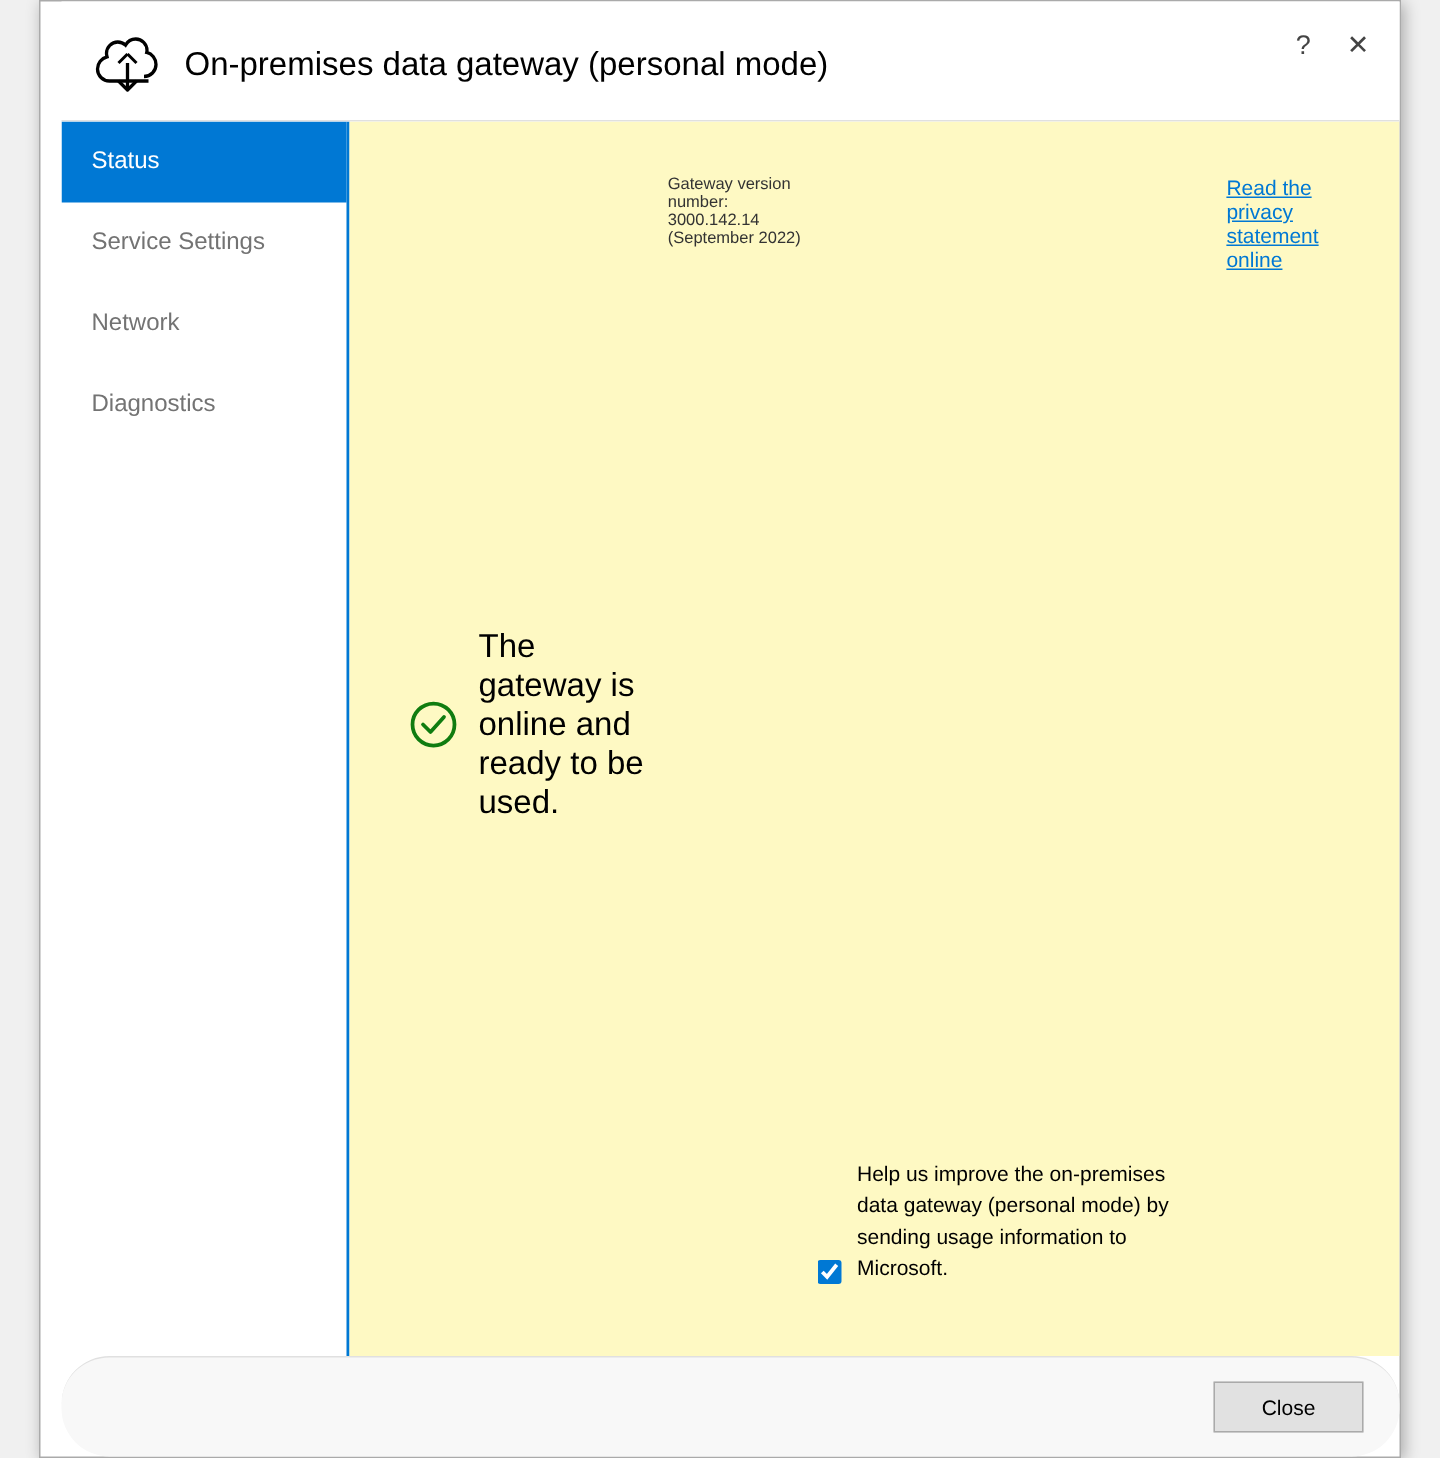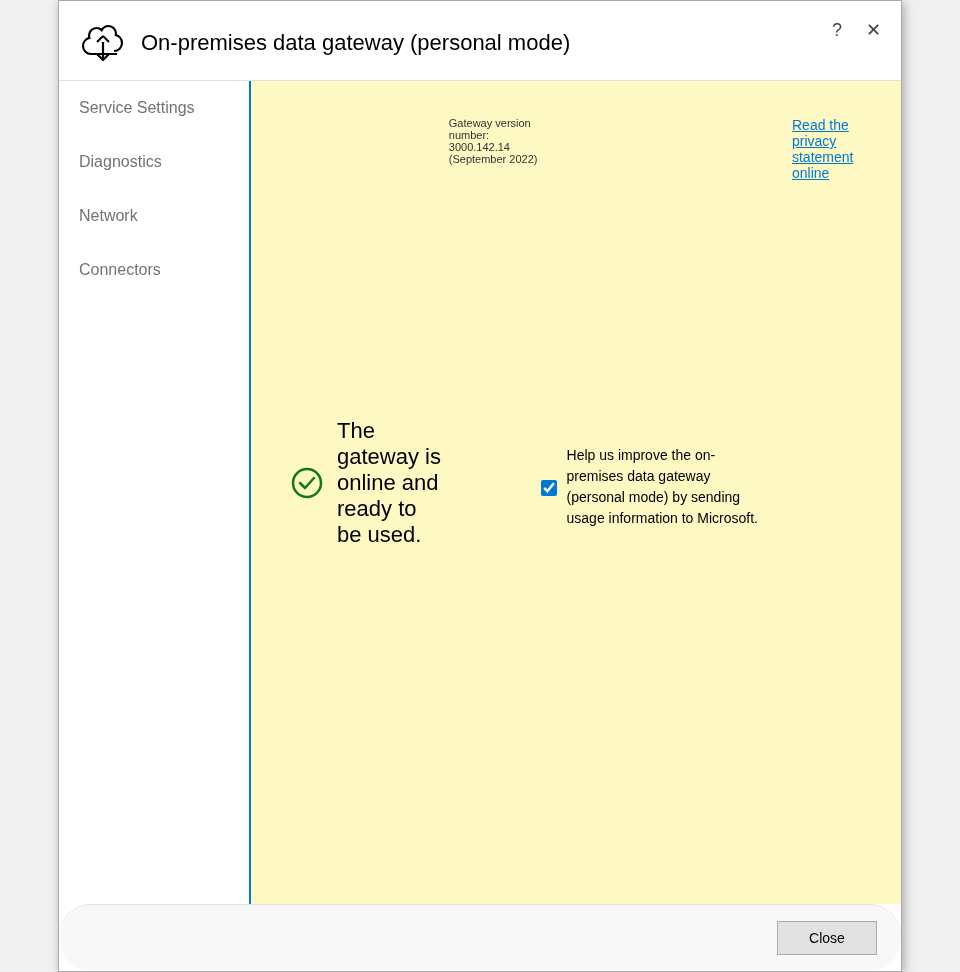--- a/index.html
+++ b/index.html
@@ -11,28 +11,29 @@
     body {
       font-family: 'Segoe UI', Tahoma, Geneva, Verdana, sans-serif;
       background: #f0f0f0;
       display: flex;
       justify-content: center;
       align-items: center;
       min-height: 100vh;
     }
 
     .window {
-      width: 844px;
+      width: 908px;
       height: 972px;
       background: #ffffff;
       border: 1px solid #aaaaaa;
       box-shadow: 2px 2px 10px rgba(0,0,0,0.3);
       display: flex;
       flex-direction: column;
       position: relative;
+      padding-left: 14px;
     }
 
     .title-bar {
       display: flex;
       align-items: center;
       padding: 16px 16px 12px 20px;
       background: #ffffff;
       border-bottom: 1px solid #e0e0e0;
       min-height: 80px;
     }
@@ -136,21 +137,21 @@
 
     .version-text {
       font-size: 11px;
       color: #333333;
       margin-bottom: 28px;
       margin-left: 2px;
     }
 
     .improve-section {
       display: flex;
-      align-items: center;
+      align-items: flex-end;
       gap: 10px;
       margin-bottom: 12px;
     }
 
     .improve-checkbox {
       width: 16px;
       height: 16px;
       margin-top: 2px;
       flex-shrink: 0;
       accent-color: #0078d4;
@@ -211,31 +212,31 @@
     </div>
     <div class="title-bar-controls">
       <button class="title-bar-btn">?</button>
       <button class="title-bar-btn">✕</button>
     </div>
   </div>
 
   <div class="main-content">
 
     <nav class="sidebar">
+      <button class="nav-item active">
+        <span>Status</span>
+      </button>
       <button class="nav-item">
         <span>Service Settings</span>
       </button>
       <button class="nav-item">
+        <span>Network</span>
+      </button>
+      <button class="nav-item">
         <span>Diagnostics</span>
-      </button>
-      <button class="nav-item">
-        <span>Network</span>
-      </button>
-      <button class="nav-item">
-        <span>Connectors</span>
       </button>
     </nav>
 
     <div class="content-area">
 
       <div class="status-header">
 
         <svg class="status-icon" viewBox="0 0 32 32" xmlns="http://www.w3.org/2000/svg">
           <circle cx="16" cy="16" r="14" stroke="#107c10" stroke-width="2.5" fill="none"></circle>
           <polyline points="9,16 14,21 23,11" fill="none" stroke="#107c10" stroke-width="2.5" stroke-linecap="round" stroke-linejoin="round"></polyline>

